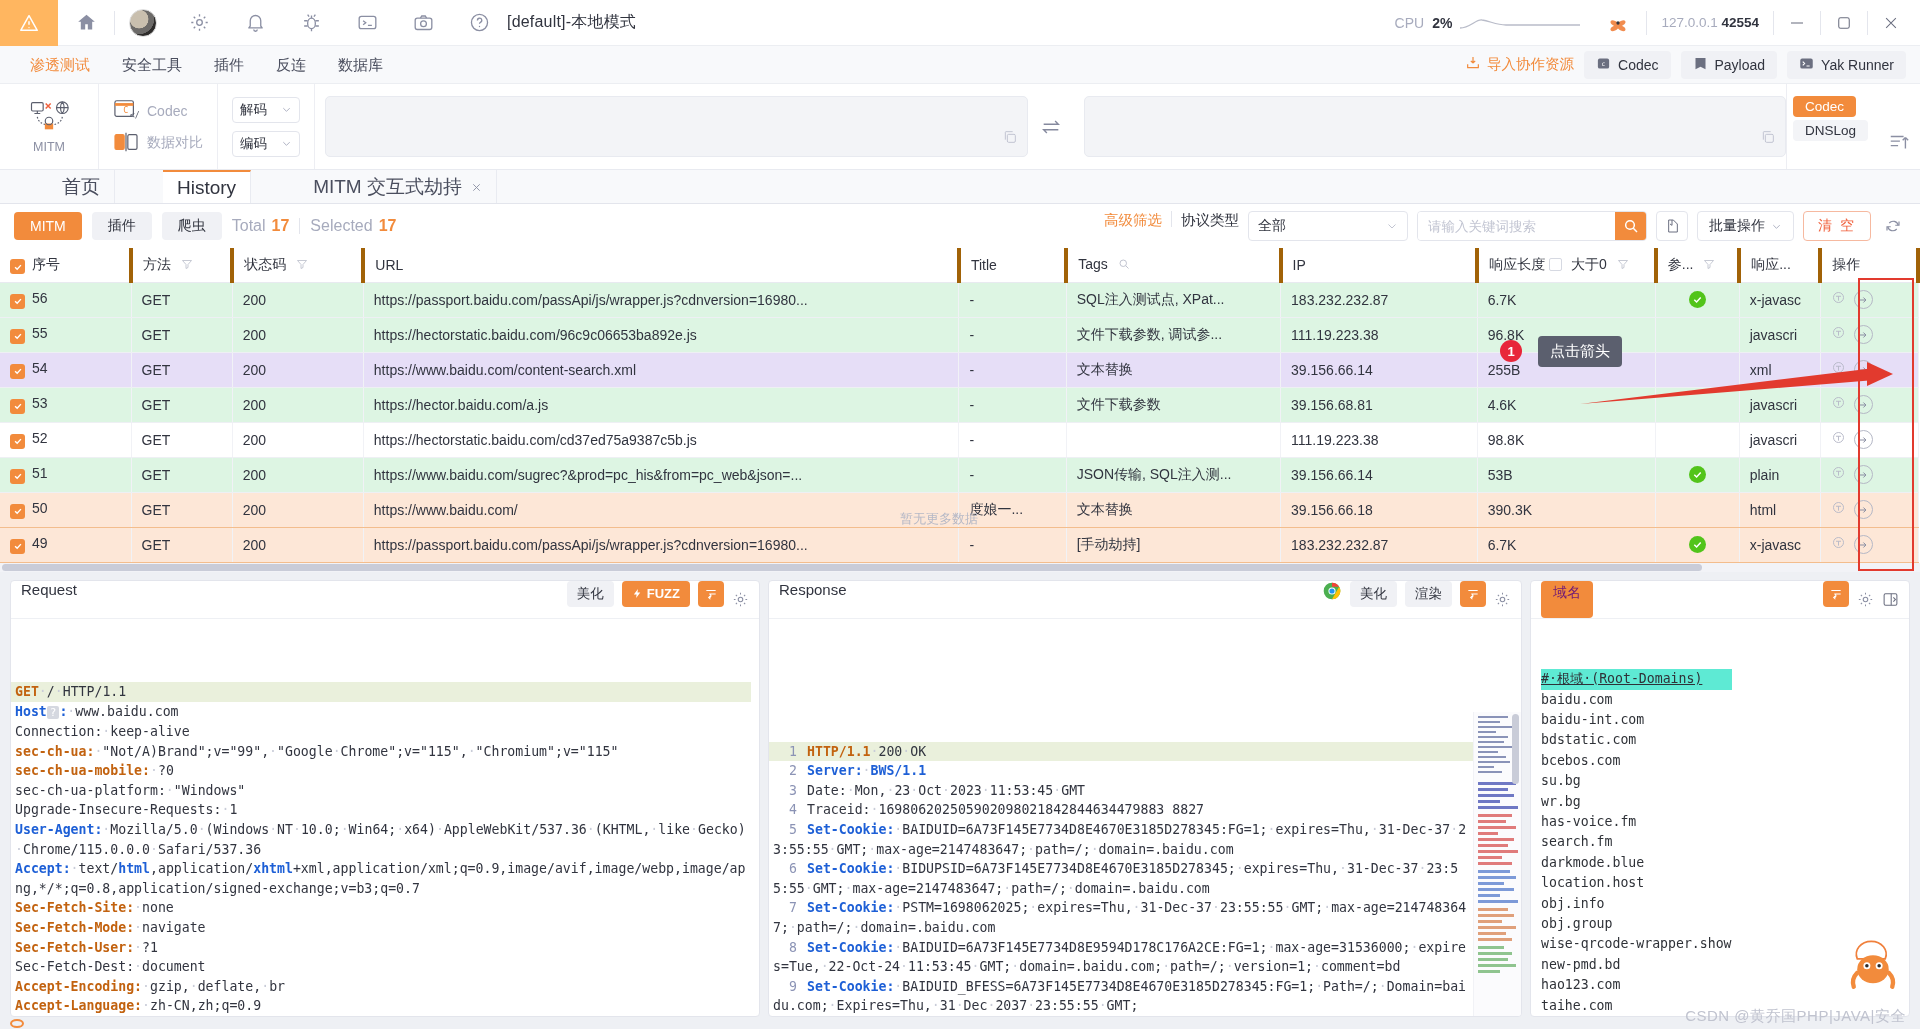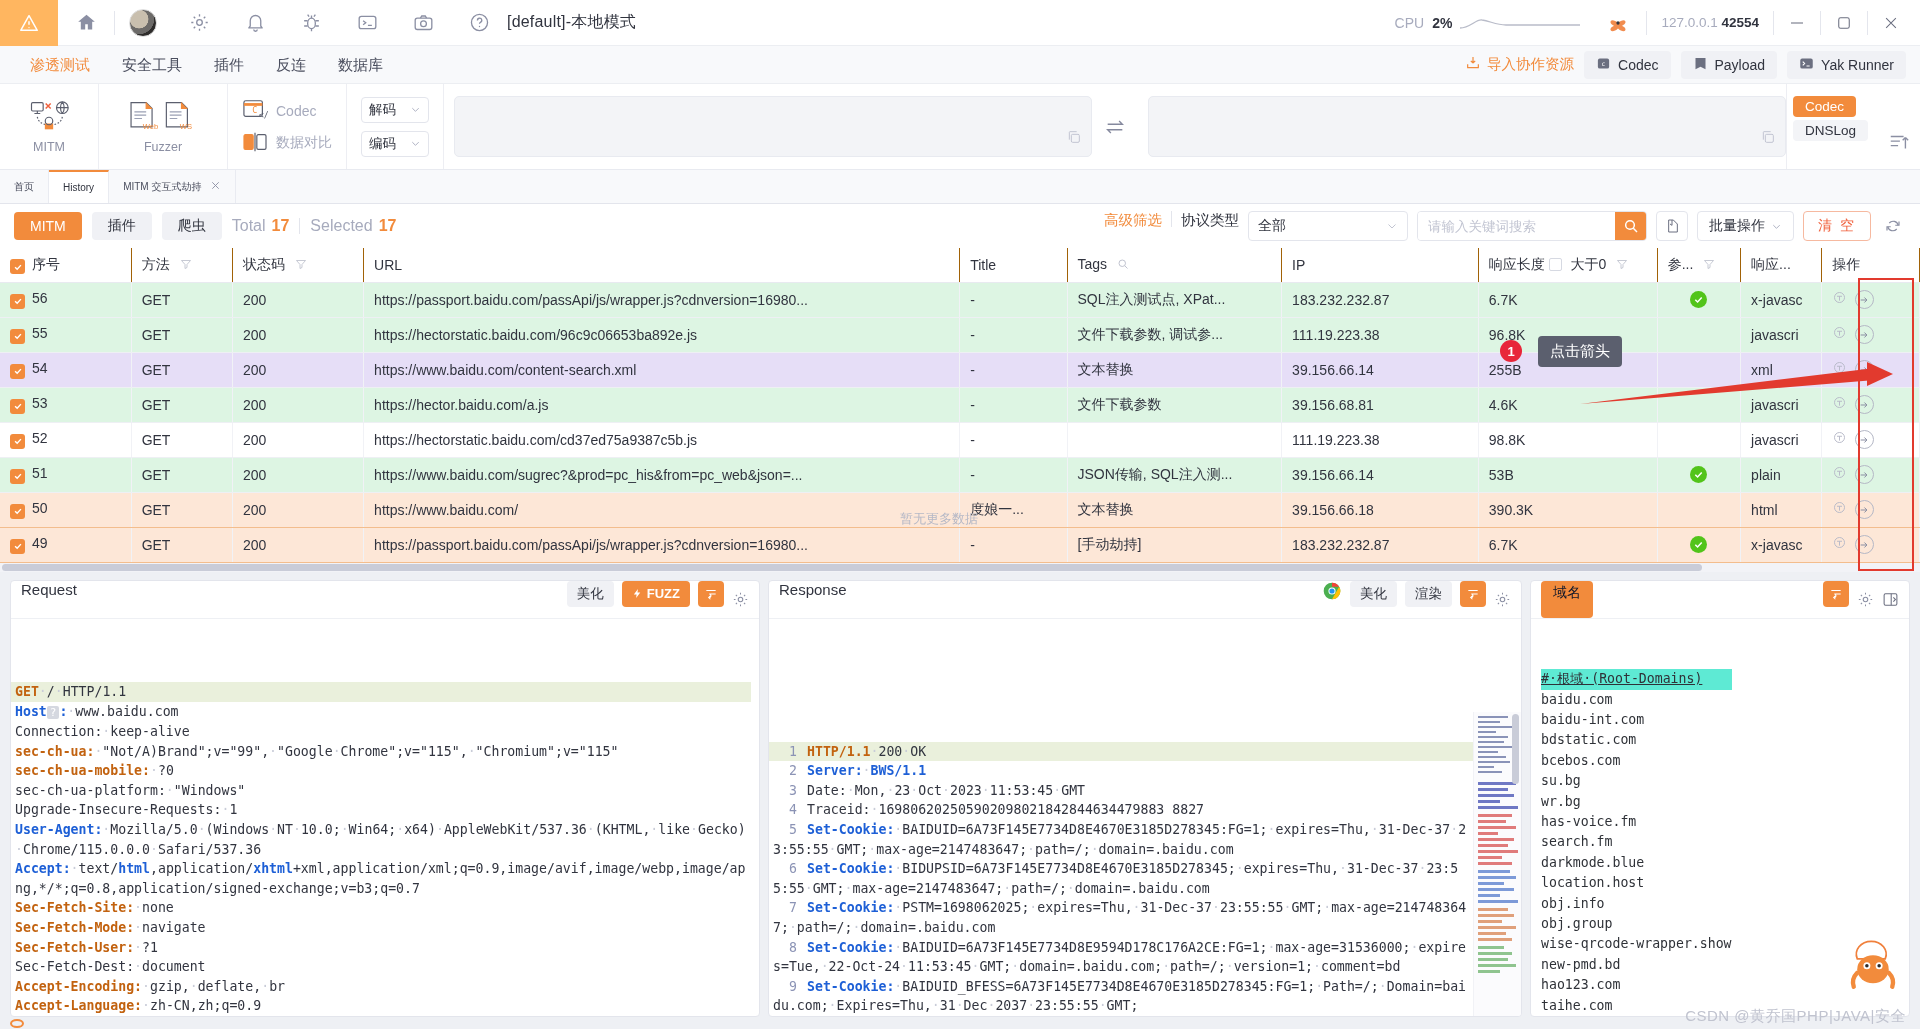--- a/index.html
+++ b/index.html
@@ -59,22 +59,22 @@
   .rsidetabs { width: 92px; display: flex; flex-direction: column; align-items: flex-start;
                padding: 12px 0 0 6px; gap: 3px; border-left: 1px solid #edeef3;}
   .rtab { font-size: 13.5px; padding: 3px 12px; border-radius: 4px; color: #31343f;}
   .rtab.active { background: #f28b3c; color: #fff; }
   .rtab.plain { background: #f3f4f7; }
   .rexpand { width: 42px; display: flex; align-items: flex-end; justify-content: center; padding-bottom: 16px; color: #8b8fa3;}
 
   
   .pagetabs { height: 34px; background: #f8f9fb; display: flex; align-items: stretch;
               border-bottom: 1px solid #e3e5ec; flex: 0 0 34px; }
-  .ptab { display: flex; align-items: center; padding: 0 14px; font-size: 10px; color: #4a4e5e;
-          border-right: 1px solid #e9ebf1; gap: 9px; }
+  .ptab { display: flex; align-items: center; padding: 0 14px; font-size: 19px; color: #4a4e5e;
+          border-right: 1px solid #e9ebf1; gap: 9px; margin-left: 48px; }
   .ptab.active { background: #fff; border-top: 2px solid #f28b3c; color: #31343f; }
 
   
   .filterbar { height: 44px; background: #fff; display: flex; align-items: center; gap: 10px;
                padding: 0 14px; flex: 0 0 44px; }
   .pill { height: 28px; padding: 0 16px; border-radius: 4px; background: #f0f1f5; font-size: 14px;
           display: flex; align-items: center; color: #31343f;}
   .pill.active { background: #f28b3c; color: #fff; }
   .cnt { font-size: 16px; color: #a7abbd; display: flex; gap: 6px; align-items: center;}
   .cnt b { color: #f28b3c; font-weight: 600;}
@@ -96,21 +96,21 @@
   .btn-out { height: 30px; border: 1px solid #e3e5ec; border-radius: 4px; display: flex; align-items: center;
              gap: 6px; padding: 0 11px; font-size: 14px; color: #31343f;}
   .btn-danger { height: 30px; border: 1px solid #f6b9a0; border-radius: 4px; display: flex; align-items: center;
                 padding: 0 14px; font-size: 14px; color: #f0603c; letter-spacing: 2px;}
 
   
   .tablewrap { flex: 0 0 auto; position: relative; }
   table.grid { width: 100%; border-collapse: collapse; table-layout: fixed; }
   table.grid th { height: 34px; background: #fff; font-weight: 400; font-size: 14px; color: #31343f;
                   text-align: left; padding: 0 10px; border-bottom: 1px solid #e8eaf0;
-                  border-right: 1px solid #a16207; white-space: nowrap;}
+                  border-right: 4px solid #a16207; white-space: nowrap;}
   table.grid td { height: 35px; font-size: 14px; color: #31343f; padding: 0 10px;
                   border-bottom: 1px solid #eef0f4; border-right: 1px solid #f1f2f6;
                   white-space: nowrap; overflow: hidden; text-overflow: ellipsis;}
   tr.g td { background: #ddf5e3; }
   tr.v td { background: #e6def7; }
   tr.w td { background: #fff; }
   tr.o td { background: #fde7d7; border-top: 1px solid #f3bd8d; border-bottom: 1px solid #f3bd8d;}
   .cb { width: 15px; height: 15px; border-radius: 3px; background: #f28b3c; display: inline-flex;
         align-items: center; justify-content: center; vertical-align: -3px; margin-right: 7px;}
   .cb svg { display: block; }
@@ -135,21 +135,21 @@
   
   .panels { flex: 1; display: flex; gap: 8px; padding: 8px 10px 0 10px; background: #eef0f4; min-height: 0; }
   .panel { background: #fff; border: 1px solid #e3e5ec; border-radius: 4px; display: flex; flex-direction: column;
            min-height: 0; overflow: hidden; }
   .p-req { width: 750px; }
   .p-res { flex: 1; }
   .p-dom { width: 380px; }
   .phead { height: 38px; display: flex; padding: 0 10px; gap: 8px; flex: 0 0 38px;
            border-bottom: 1px solid #eef0f4; }
   .ptitle { font-size: 15px; color: #31343f; }
-  .ptitle.badge { background: #f28b3c; color: #0f172a; padding: 3px 12px; border-radius: 4px; font-size: 14px;}
+  .ptitle.badge { background: #f28b3c; color: #701a75; padding: 3px 12px; border-radius: 4px; font-size: 14px;}
   .phead .sp { margin-left: auto; }
   .btn-sm { height: 26px; padding: 0 10px; background: #f0f1f5; border-radius: 4px; font-size: 13.5px;
             display: flex; align-items: center; color: #31343f;}
   .btn-fuzz { height: 26px; padding: 0 10px; background: #f28b3c; border-radius: 4px; font-size: 13px; color: #fff;
               display: flex; align-items: center; gap: 4px; font-weight: 700;}
   .btn-sq { width: 26px; height: 26px; background: #f28b3c; border-radius: 4px; color: #fff;
             display: flex; align-items: center; justify-content: center;}
   .gear { color: #8b8fa3; display: flex; align-items: center;}
   .pbody { flex: 1; overflow: hidden; position: relative; display: flex; align-items: flex-end; }
   .codearea { flex: 1; font-family: "DejaVu Sans Mono", monospace; font-size: 13.2px; line-height: 19.6px;
@@ -338,37 +338,20 @@
             <path d="M20 4l6 6M26 4l-6 6" stroke="#f0603c" stroke-width="1.8"></path>
             <path d="M10 20c1 6 6 9 13 10M40 20c-1 6-6 9-13 10" stroke-dasharray="2 2"></path>
             <path d="M19 28h10v7H19z" fill="#f28b3c" stroke="none"></path>
             <circle cx="24" cy="25" r="4.5"></circle>
           </svg>
         </span>
         <span class="tlabel">MITM</span>
       </div>
     </div>
 
-    <div class="rgroup">
-      <div class="tool" style="width:92px;">
-        <span>
-          <svg width="74" height="32" viewBox="0 0 88 38" fill="none" stroke="#5b5f6e" stroke-width="1.4">
-            <path d="M6 3h18l7 7v22H6z"></path>
-              <path d="M24 3v7h7" fill="#f28b3c" stroke="#f28b3c"></path>
-            <path d="M10 14h14M10 18h14M10 22h9" stroke="#9aa0b4"></path>
-            <text x="20" y="34" font-size="9" fill="#f28b3c" stroke="none" font-family="sans-serif">Web</text>
-            <path d="M48 3h18l7 7v22H48z"></path>
-              <path d="M66 3v7h7" fill="#f28b3c" stroke="#f28b3c"></path>
-            <path d="M52 14h14M52 18h14M52 22h9" stroke="#9aa0b4"></path>
-            <text x="64" y="34" font-size="9" fill="#f28b3c" stroke="none" font-family="sans-serif">WS</text>
-          </svg>
-        </span>
-        <span class="tlabel">Fuzzer</span>
-      </div>
-    </div>
 
     <div class="rgroup codec">
       <div class="codec-row">
         <span>
           <svg width="26" height="24" viewBox="0 0 28 26" fill="none" stroke="#5b5f6e" stroke-width="1.3">
             <rect x="2" y="3" width="20" height="17" rx="2"></rect>
               <path d="M2 7h20" stroke="#f28b3c" stroke-width="3"></path>
             <text x="11" y="16" font-size="9" fill="#f28b3c" stroke="none" font-family="monospace">C</text>
             <text x="18" y="22" font-size="9" fill="#5b5f6e" stroke="none" font-family="monospace">&lt;/&gt;</text>
           </svg>

